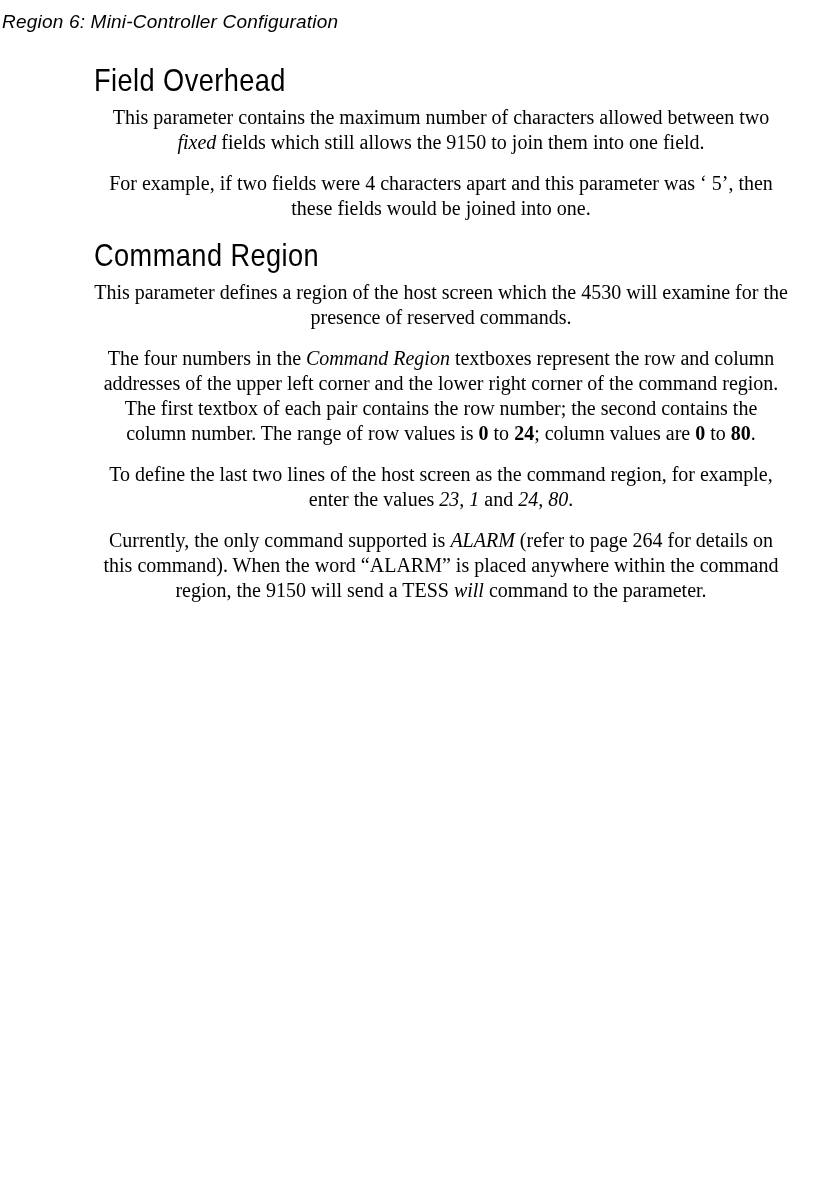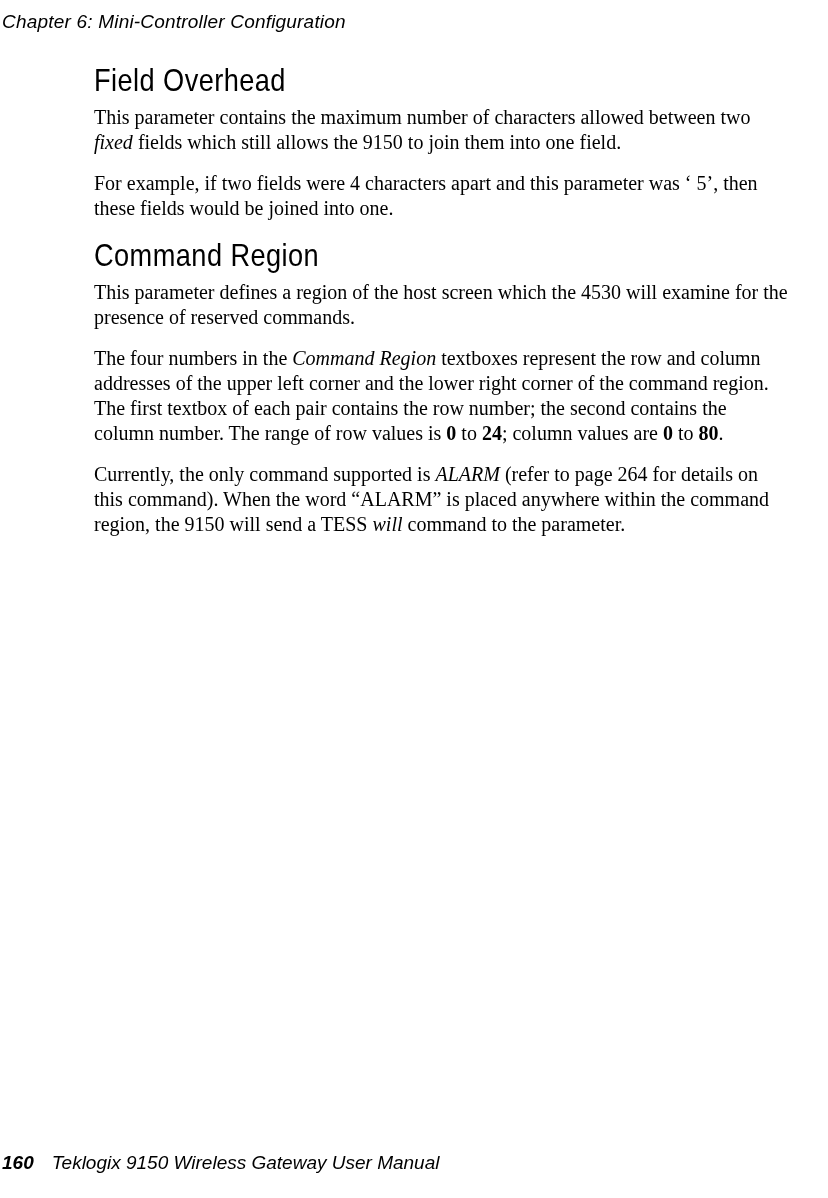--- a/index.html
+++ b/index.html
@@ -45,21 +45,21 @@
     font-size: 32px;
     letter-spacing: 0.5px;
     margin: 0 0 6px 0;
     transform: scaleX(0.85);
     transform-origin: left center;
   }
   p.body {
     font-size: 20px;
     line-height: 1.25;
     margin: 0 0 16px 0;
-    text-align: left;
+    text-align: center;
   }
   .italic { font-style: italic; }
   .bold { font-weight: 700; }
   .footer {
     position: absolute;
     left: 2px;
     bottom: 24px;
     font-family: "Helvetica Neue", Helvetica, Arial, sans-serif;
     font-size: 19px;
     font-style: italic;
@@ -72,21 +72,21 @@
   .footer .manual {
     font-weight: 400;
   }
 </style>
 </head>
 <body>
 
 <div class="page">
 
   <div class="header">
-    <div class="line1">Chapter 6:  Mini-Controller Configuration</div>
+    <div class="line1">Region 6:  Mini-Controller Configuration</div>
   </div>
 
   <div class="content">
 
     <h2 class="sect-heading">Field Overhead</h2>
 
     <p class="body">
       <span>This parameter contains the maximum number of characters allowed between two </span><span class="italic">fixed</span><span> fields which still allows the 9150 to join them into one field.</span>
     </p>
 
@@ -94,24 +94,24 @@
     <p class="body">For example, if two fields were 4 characters apart and this parameter was ‘ 5’, then these fields would be joined into one.</p>
 
     <h2 class="sect-heading" style="margin-top:10px;">Command Region</h2>
 
     <p class="body">This parameter defines a region of the host screen which the 4530 will examine for the presence of reserved commands.</p>
 
     <p class="body">
       <span>The four numbers in the </span><span class="italic">Command Region</span><span> textboxes represent the row and column addresses of the upper left corner and the lower right corner of the command region. The first textbox of each pair contains the row number; the second contains the column number. The range of row values is </span><span class="bold">0</span><span> to </span><span class="bold">24</span><span>; column values are </span><span class="bold">0</span><span> to </span><span class="bold">80</span><span>.</span>
     </p>
 
+    <p class="body">
+      <span>To define the last two lines of the host screen as the command region, for example, enter the values </span><span class="italic">23, 1</span><span> and </span><span class="italic">24, 80</span><span>.</span>
+    </p>
 
     <p class="body">
       <span>Currently, the only command supported is </span><span class="italic">ALARM</span><span> (refer to page 264 for details on this command). When the word “ALARM” is placed anywhere within the command region, the 9150 will send a TESS </span><span class="italic">will</span><span> command to the parameter.</span>
     </p>
 
   </div>
 
-  <div class="footer">
-    <span class="pagenum">160</span><span class="manual">Teklogix 9150 Wireless Gateway User Manual</span>
-  </div>
 
 </div>
 
 </body></html>

